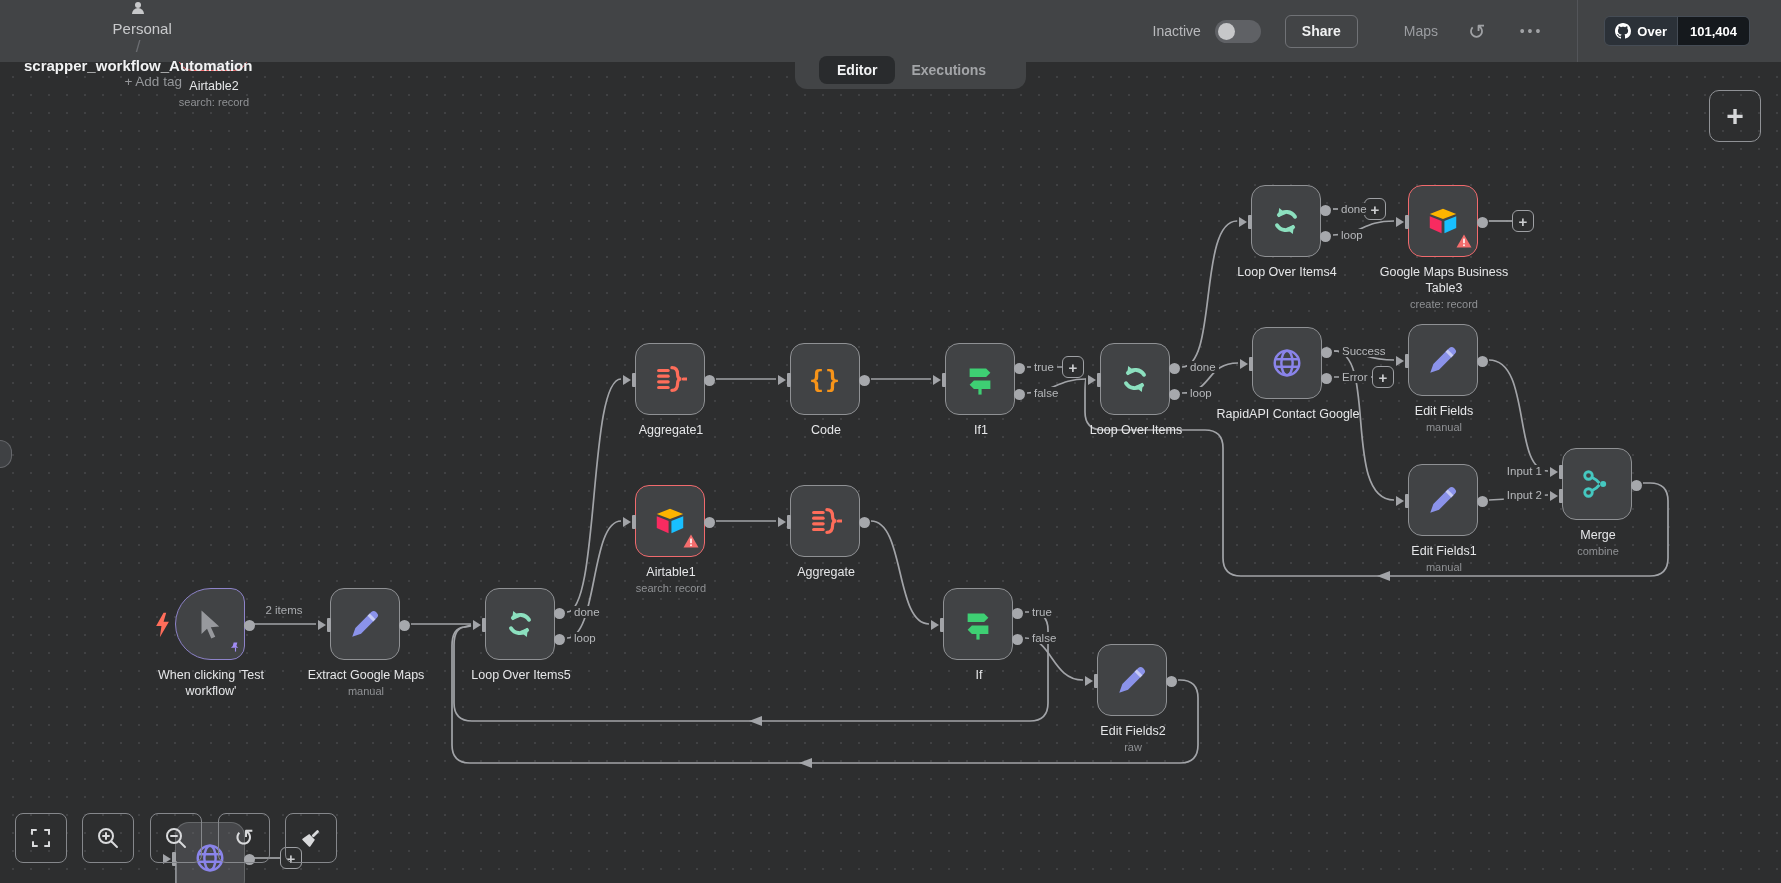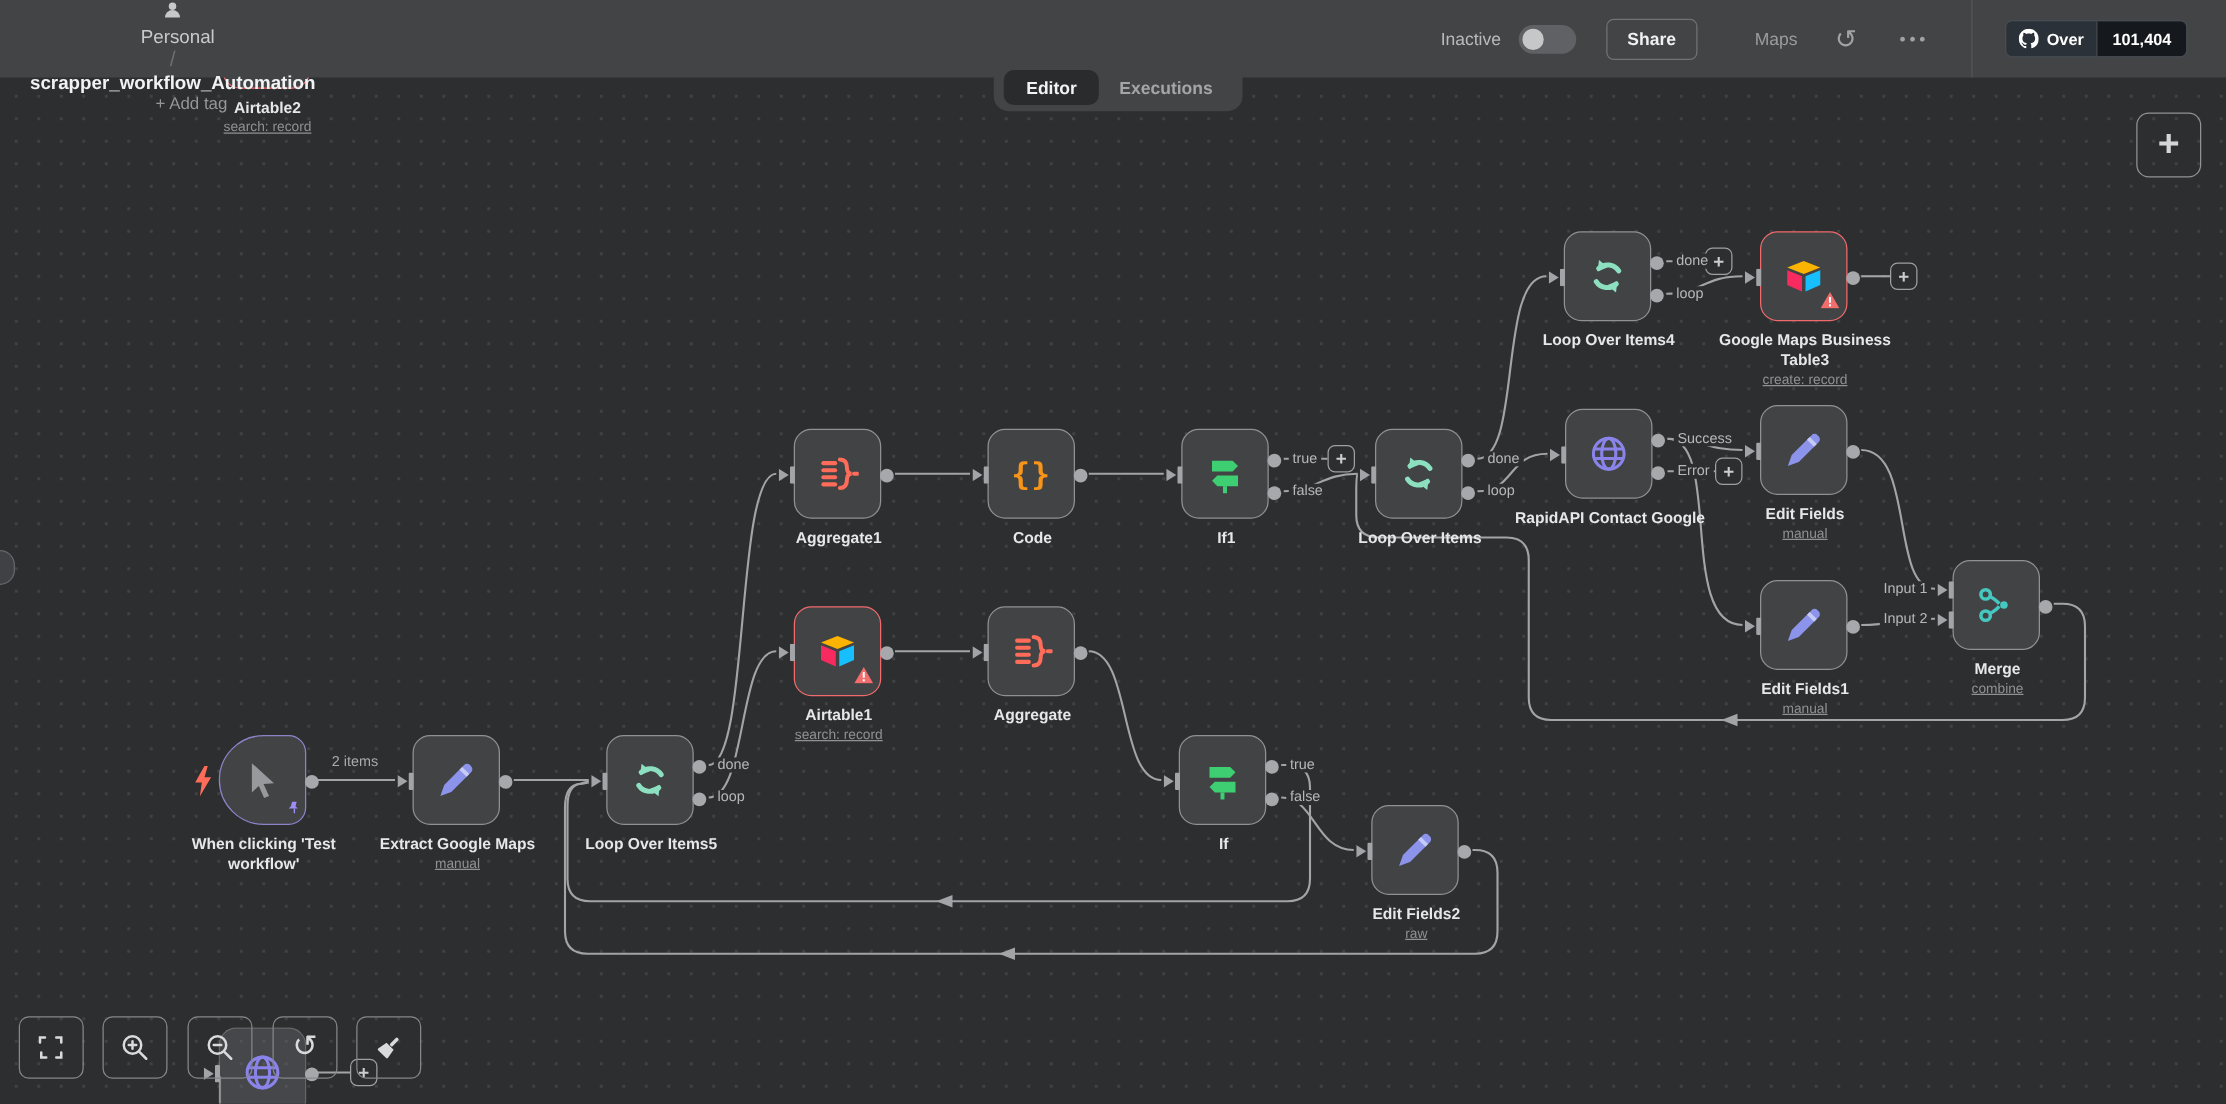--- a/index.html
+++ b/index.html
@@ -32,21 +32,21 @@
   .more { margin-left:34px; font-size:14px; color:#a0a2a5; letter-spacing:3px; }
   .hdr-divider { margin-left:34px; width:1px; height:62px; background:#535559; }
   .gh { margin-left:26px; display:flex; height:30px; border:1px solid #454c55; border-radius:6px; overflow:hidden; }
   .gh-left { background:#2b3138; display:flex; align-items:center; padding:0 10px; gap:6px; }
   .gh-left span { color:#fff; font-size:13px; font-weight:bold; }
   .gh-right { background:#15191d; display:flex; align-items:center; padding:0 12px; border-left:1px solid #454c55; }
   .gh-right span { color:#fff; font-size:13px; font-weight:bold; }
 
   
   .tabs { position:absolute; left:795px; top:50px; height:39px; background:#424446; z-index:21;
-    border-radius:0 0 12px 12px; display:flex; align-items:center; padding:0 8px; }
+    border-radius:0 0 12px 12px; display:flex; align-items:center; padding:0 24px; }
   .tab-active { background:#292b2d; color:#f2f3f4; font-size:14px; font-weight:bold;
     border-radius:8px; padding:6px 18px; }
   .tab-idle { color:#a3a5a8; font-size:14px; font-weight:bold; padding:6px 16px; }
 
   
   svg.wires { position:absolute; left:0; top:0; width:1781px; height:883px; z-index:1; pointer-events:none; }
   svg.wires path.w { stroke:#a2a4a8; stroke-width:1.7; fill:none; }
   svg.wires path.ah { fill:#a2a4a8; stroke:none; }
 
   
@@ -57,22 +57,22 @@
   .node.ghost { background:rgba(105,108,112,0.42); border-color:rgba(160,162,166,0.35); z-index:5; }
   .node .ic { position:absolute; inset:0; display:flex; align-items:center; justify-content:center; }
   .node .ic svg { width:34px; height:34px; }
   .code-glyph { font-family:"DejaVu Sans Mono", monospace; font-size:25px; font-weight:bold; color:#f79419; letter-spacing:1px; }
   .warn { position:absolute; right:5px; bottom:4px; z-index:3; }
   .pinned { position:absolute; right:3px; bottom:2px; z-index:3; }
   .bolt { position:absolute; left:-22px; top:23px; }
   .inport { position:absolute; left:-13px; z-index:3; }
   .outport { position:absolute; right:-11px; width:11px; height:11px; border-radius:50%; background:#a6a8ac; z-index:3; }
   .node-label { position:absolute; top:78px; left:35px; transform:translateX(-50%); width:max-content; text-align:center; z-index:3; }
-  .node-label .t { font-size:12.5px; font-weight:bold; color:#e6e7e9; max-width:182px; line-height:1.28; }
-  .node-label .s { font-size:11px; color:#8f9194; margin-top:2px;text-decoration:underline; }
+  .node-label .t { font-size:12.5px; font-weight:normal; color:#e6e7e9; max-width:182px; line-height:1.28; }
+  .node-label .s { font-size:11px; color:#8f9194; margin-top:2px; }
   .node[data-node-id="gmaps-table3"] .node-label .t { max-width:158px; }
   .node[data-node-id="manual-trigger"] .node-label .t { max-width:132px; }
 
   .wlabel { position:absolute; transform:translate(0,-50%); font-size:11.5px; color:#b6b8bb;
     background:#2d2e2f; padding:0 3px; z-index:3; white-space:nowrap; }
   .wlabel.center { transform:translate(-50%,-50%); background:transparent; color:#a9abae; }
   .wlabel.right { transform:translate(-100%,-50%); }
 
   .plus { position:absolute; width:22px; height:22px; border:1.6px solid #9ea0a4; border-radius:6px;
     color:#cbccce; background:#2d2e2f; font-size:15px; font-weight:bold; display:flex; align-items:center;

